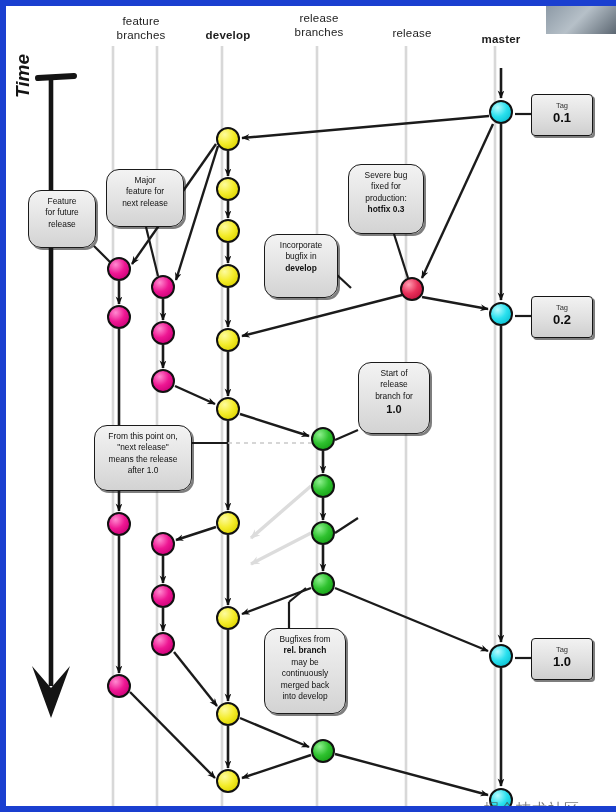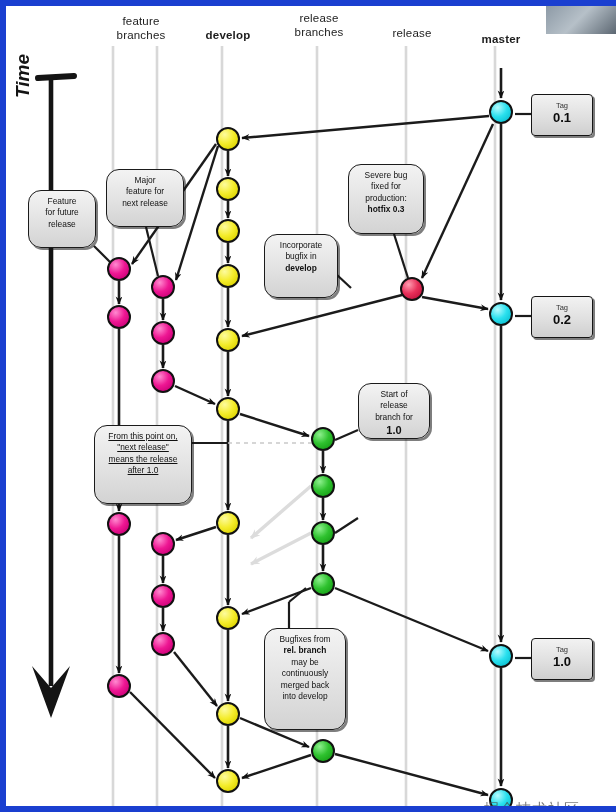--- a/index.html
+++ b/index.html
@@ -241,36 +241,36 @@
       <div style="font-weight:bold;">develop</div>
     </div>
 
     <div class="callout" style="left:342px;top:158px;width:76px;height:70px;">
       <div>Severe bug</div>
       <div>fixed for</div>
       <div>production:</div>
       <div style="font-weight:bold;">hotfix 0.3</div>
     </div>
 
-    <div class="callout" style="left:88px;top:419px;width:98px;height:79px;text-decoration:underline;">
+    <div class="callout" style="left:88px;top:419px;width:98px;height:66px;">
       <div>From this point on,</div>
       <div>"next release"</div>
       <div>means the release</div>
       <div>after 1.0</div>
     </div>
 
-    <div class="callout" style="left:352px;top:377px;width:72px;height:56px;">
+    <div class="callout" style="left:352px;top:356px;width:72px;height:72px;">
       <div>Start of</div>
       <div>release</div>
       <div>branch for</div>
       <div style="font-weight:bold;font-size:11px;line-height:14px;">1.0</div>
     </div>
 
 
-    <div class="callout" style="left:258px;top:622px;width:82px;height:102px;">
+    <div class="callout" style="left:258px;top:622px;width:82px;height:86px;">
       <div>Bugfixes from</div>
       <div style="font-weight:bold;">rel. branch</div>
       <div>may be</div>
       <div>continuously</div>
       <div>merged back</div>
       <div>into develop</div>
     </div>
 
     <div class="tagbox" style="left:525px;top:88px;width:62px;height:42px;">
       <div class="t">Tag</div>

